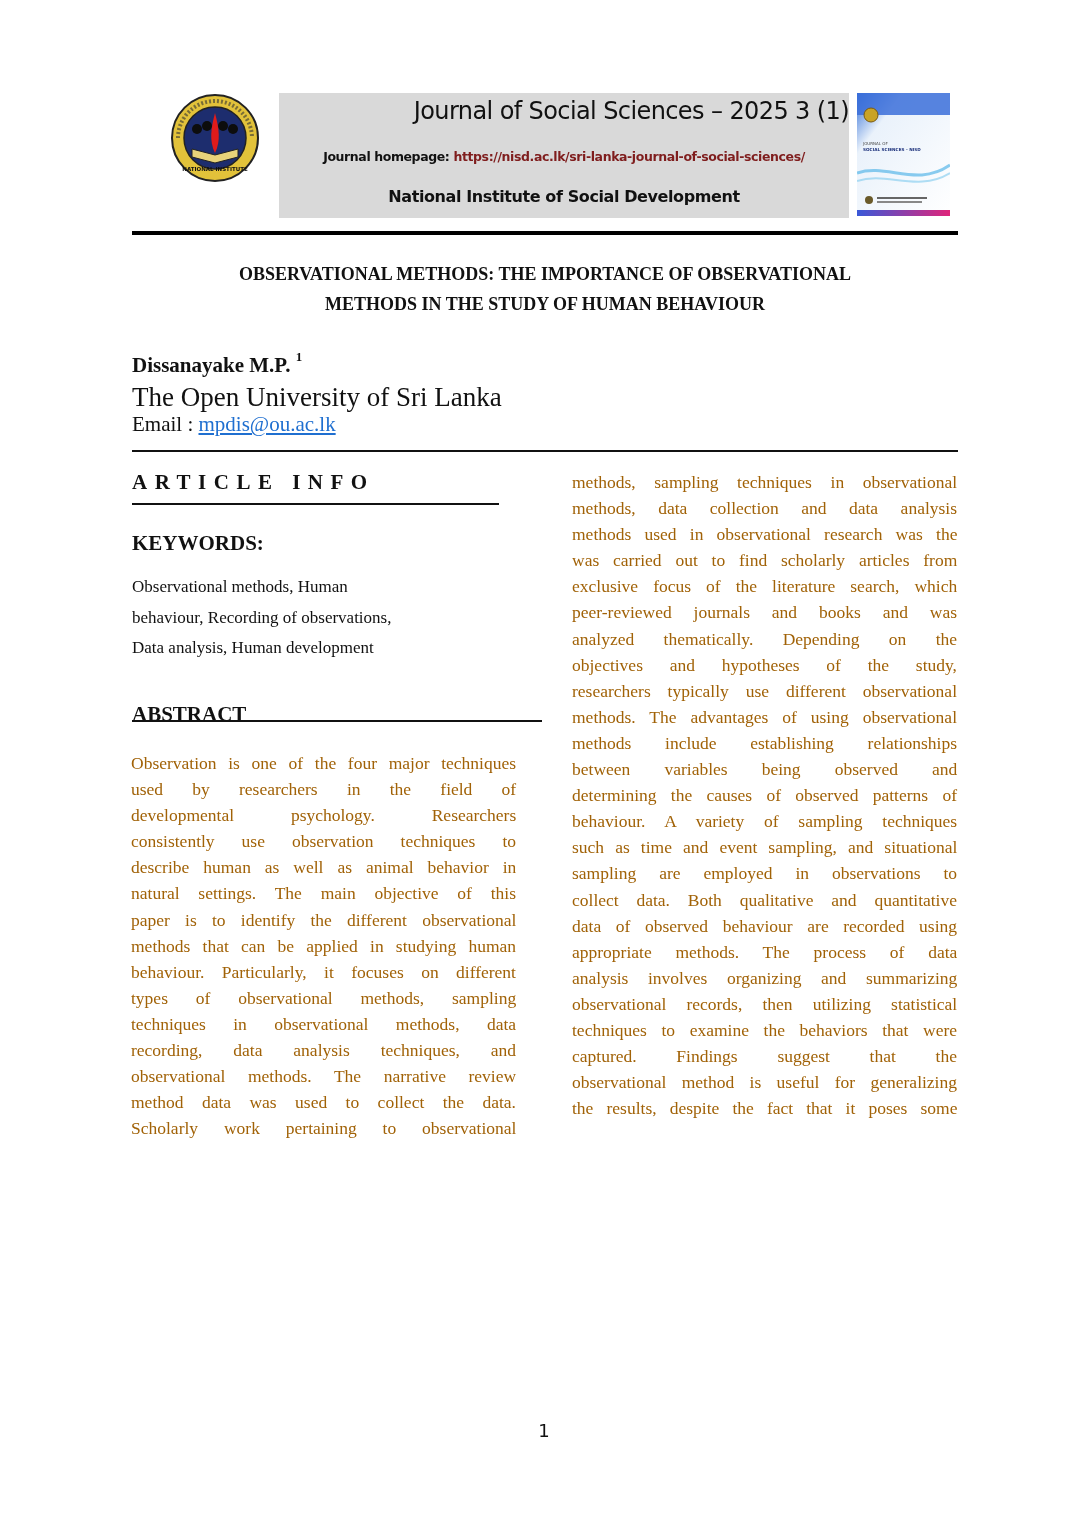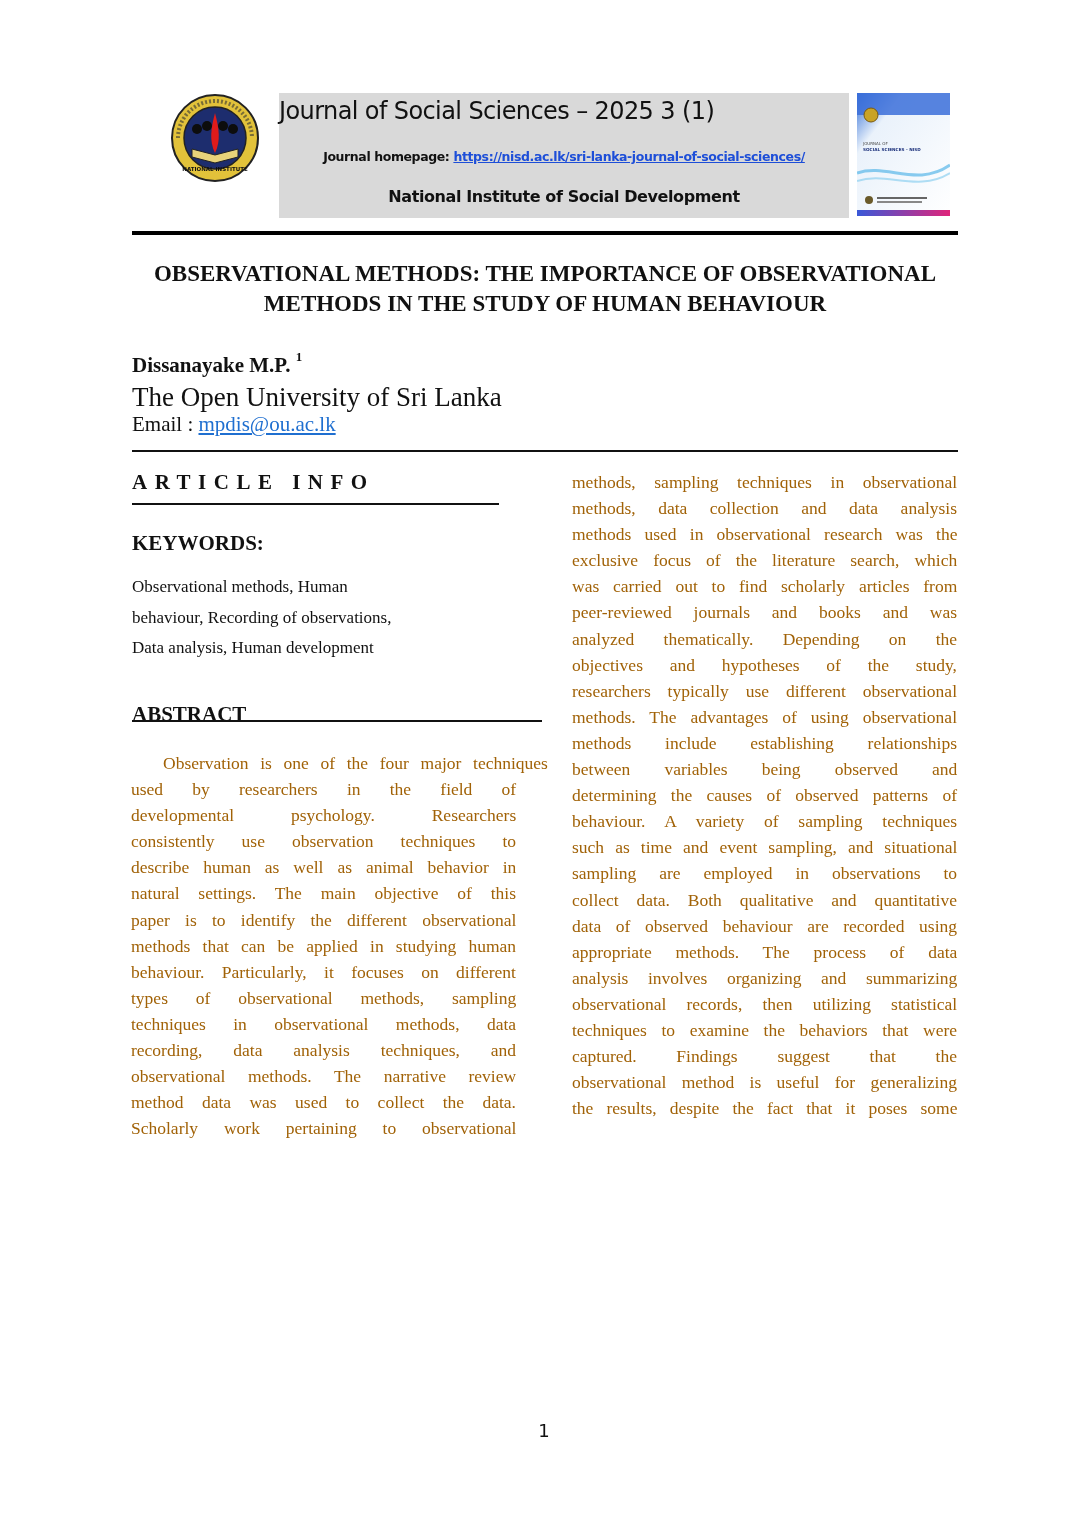--- a/index.html
+++ b/index.html
@@ -4,35 +4,35 @@
   <style>
     * { margin: 0; padding: 0; box-sizing: border-box; }
     html, body { width: 1075px; height: 1518px; background: #ffffff; }
     body { position: relative; font-family: "Liberation Serif", serif; color: #111; overflow: hidden; }
 
     .abs { position: absolute; }
 
     
     #logo { left: 170px; top: 93px; width: 90px; height: 90px; }
     #header-box { left: 279px; top: 93px; width: 570px; height: 125px; background: #d9d9d9; }
-    #journal-title { left: 0; top: 4px; width: 570px; text-align: left;
+    #journal-title { left: 0; top: 4px; width: 570px; text-align: right;
       font-family: "DejaVu Sans", sans-serif; font-size: 24px; font-weight: normal; color: #111;
       letter-spacing: -0.6px; }
     #homepage-line { left: 0; top: 56px; width: 570px; text-align: center;
       font-family: "DejaVu Sans", sans-serif; font-size: 12.5px; font-weight: bold; color: #111; letter-spacing: -0.4px; }
-    #homepage-line a { color: #1d4ed8; text-decoration: underline; }
+    #homepage-line a { color: #7f1d1d; }
     #institute-name { left: 0; top: 94px; width: 570px; text-align: center;
       font-family: "DejaVu Sans", sans-serif; font-size: 16px; font-weight: bold; color: #111; letter-spacing: -0.4px; }
     #cover { left: 857px; top: 93px; width: 93px; height: 123px; }
 
     #top-rule { left: 132px; top: 231px; width: 826px; height: 4px; background: #000; }
 
     
     #paper-title { left: 130px; top: 259px; width: 830px; text-align: center;
-      font-family: "Liberation Serif", serif; font-weight: bold; font-size: 23px; line-height: 30px; color: #111; }
+      font-family: "Liberation Serif", serif; font-weight: bold; font-size: 18px; line-height: 30px; color: #111; }
 
     
     #author-name { left: 132px; top: 352px; font-size: 21px; font-weight: bold; }
     #author-name sup { font-size: 13px; position: relative; top: -3px; }
     #affiliation { left: 132px; top: 382px; font-size: 27px; }
     #email-line { left: 132px; top: 412px; font-size: 21px; }
     #email-line a { color: #1f6fd0; text-decoration: underline; }
     #author-rule { left: 132px; top: 450px; width: 826px; height: 2px; background: #111; }
 
     
@@ -128,42 +128,42 @@
 <div id="keywords-heading" class="abs">KEYWORDS:</div>
 <div id="keywords-text" class="abs">
   <div>Observational methods, Human</div>
   <div>behaviour, Recording of observations,</div>
   <div>Data analysis, Human development</div>
 </div>
 <div id="abstract-heading" class="abs">ABSTRACT</div>
 <div id="abstract-rule" class="abs"></div>
 
 <div id="col-left" class="abs col">
-    <span class="ln" style="white-space: nowrap; display: block; word-spacing: 7.28571px; margin-left: 32px;">Observation is one of the four major techniques</span>
+    <span class="ln" style="white-space: nowrap; display: block; word-spacing: 7.28571px;">Observation is one of the four major techniques</span>
     <span class="ln" style="white-space: nowrap; display: block; word-spacing: 24.8333px;">used by researchers in the field of</span>
     <span class="ln" style="white-space: nowrap; display: block; word-spacing: 52.5px;">developmental psychology. Researchers</span>
     <span class="ln" style="white-space: nowrap; display: block; word-spacing: 22.5px;">consistently use observation techniques to</span>
     <span class="ln" style="white-space: nowrap; display: block; word-spacing: 9.57143px;">describe human as well as animal behavior in</span>
     <span class="ln" style="white-space: nowrap; display: block; word-spacing: 14.3333px;">natural settings. The main objective of this</span>
     <span class="ln" style="white-space: nowrap; display: block; word-spacing: 10.8333px;">paper is to identify the different observational</span>
     <span class="ln" style="white-space: nowrap; display: block; word-spacing: 7.85714px;">methods that can be applied in studying human</span>
     <span class="ln" style="white-space: nowrap; display: block; word-spacing: 13px;">behaviour. Particularly, it focuses on different</span>
     <span class="ln" style="white-space: nowrap; display: block; word-spacing: 23.5px;">types of observational methods, sampling</span>
     <span class="ln" style="white-space: nowrap; display: block; word-spacing: 23px;">techniques in observational methods, data</span>
     <span class="ln" style="white-space: nowrap; display: block; word-spacing: 26.5px;">recording, data analysis techniques, and</span>
     <span class="ln" style="white-space: nowrap; display: block; word-spacing: 18.25px;">observational methods. The narrative review</span>
     <span class="ln" style="white-space: nowrap; display: block; word-spacing: 14px;">method data was used to collect the data.</span>
     <span class="ln" style="white-space: nowrap; display: block; word-spacing: 21.5px;">Scholarly work pertaining to observational</span>
   </div>
 <div id="col-right" class="abs col">
     <span class="ln" style="white-space: nowrap; display: block; word-spacing: 14.25px;">methods, sampling techniques in observational</span>
     <span class="ln" style="white-space: nowrap; display: block; word-spacing: 18px;">methods, data collection and data analysis</span>
     <span class="ln" style="white-space: nowrap; display: block; word-spacing: 8.83333px;">methods used in observational research was the</span>
+    <span class="ln" style="white-space: nowrap; display: block; word-spacing: 9.42857px;">was carried out to find scholarly articles from</span>
     <span class="ln" style="white-space: nowrap; display: block; word-spacing: 10.6667px;">exclusive focus of the literature search, which</span>
-    <span class="ln" style="white-space: nowrap; display: block; word-spacing: 9.42857px;">was carried out to find scholarly articles from</span>
     <span class="ln" style="white-space: nowrap; display: block; word-spacing: 17.4px;">peer-reviewed journals and books and was</span>
     <span class="ln" style="white-space: nowrap; display: block; word-spacing: 25px;">analyzed thematically. Depending on the</span>
     <span class="ln" style="white-space: nowrap; display: block; word-spacing: 22.4px;">objectives and hypotheses of the study,</span>
     <span class="ln" style="white-space: nowrap; display: block; word-spacing: 12.5px;">researchers typically use different observational</span>
     <span class="ln" style="white-space: nowrap; display: block; word-spacing: 9.6px;">methods. The advantages of using observational</span>
     <span class="ln" style="white-space: nowrap; display: block; word-spacing: 29.3333px;">methods include establishing relationships</span>
     <span class="ln" style="white-space: nowrap; display: block; word-spacing: 29.75px;">between variables being observed and</span>
     <span class="ln" style="white-space: nowrap; display: block; word-spacing: 9.83333px;">determining the causes of observed patterns of</span>
     <span class="ln" style="white-space: nowrap; display: block; word-spacing: 15.4px;">behaviour. A variety of sampling techniques</span>
     <span class="ln" style="white-space: nowrap; display: block; word-spacing: 6.71429px;">such as time and event sampling, and situational</span>

